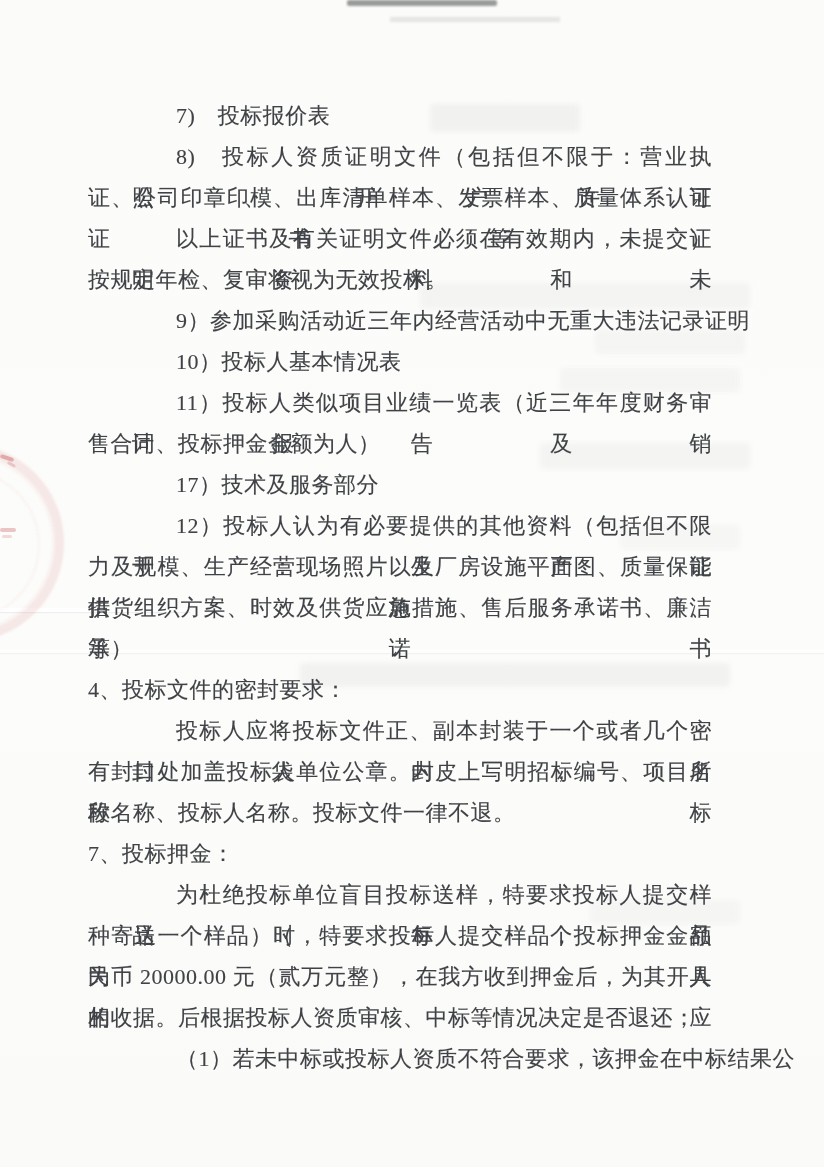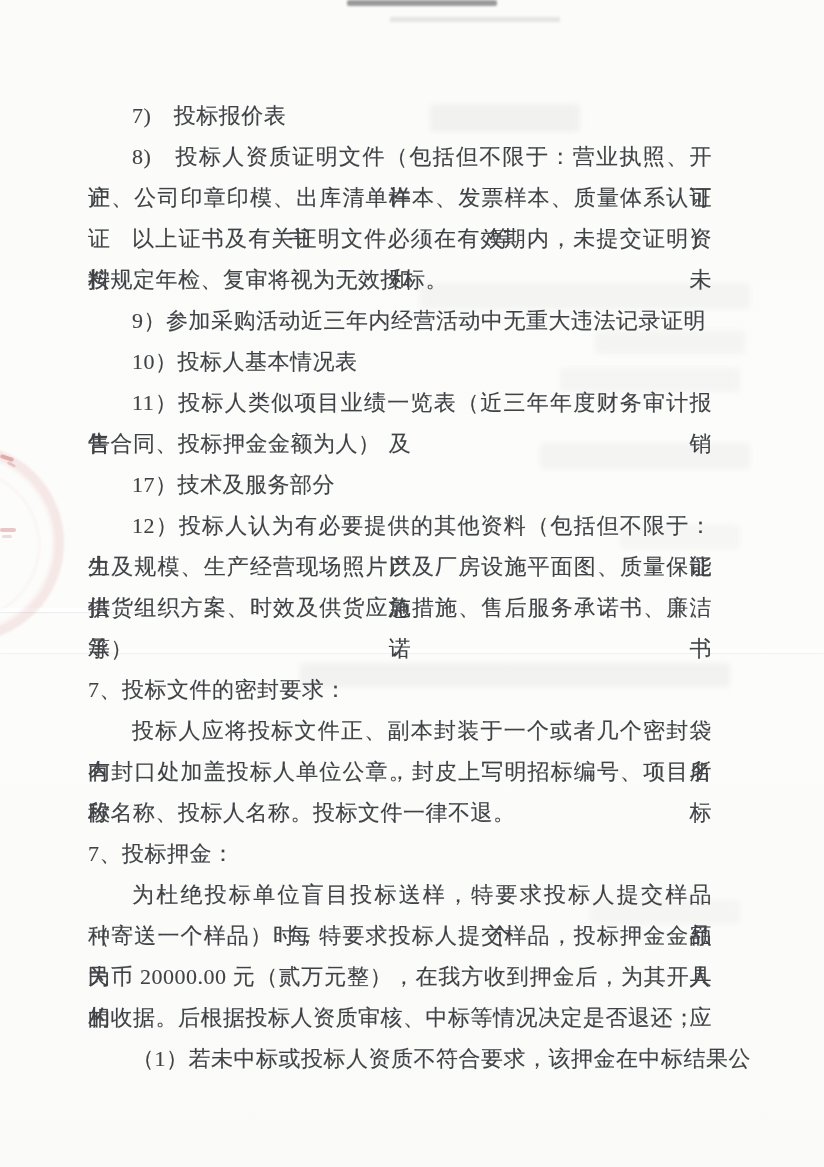--- a/index.html
+++ b/index.html
@@ -26,21 +26,21 @@
     font-size: 22px;
     letter-spacing: 0.5px;
     -webkit-text-stroke: 0.2px rgba(63,66,70,.55);
   }
   .ln {
     height: 41px;
     line-height: 41px;
     white-space: nowrap;
     overflow: visible;
   }
-  .ln.ind { text-indent: 44px; }
+  .ln.ind { text-indent: 44px; margin-left: 44px; }
   .ln.just {
     white-space: normal;
     text-align: justify;
     text-align-last: justify;
   }
   
   .stamp {
     position: absolute;
     left: -134px;
     top: 444px;
@@ -132,21 +132,21 @@
     <div class="ln">按规定年检、复审将视为无效投标。</div>
     <div class="ln ind">9）参加采购活动近三年内经营活动中无重大违法记录证明</div>
     <div class="ln ind">10）投标人基本情况表</div>
     <div class="ln ind just">11）投标人类似项目业绩一览表（近三年年度财务审计报告及销</div>
     <div class="ln">售合同、投标押金金额为人）</div>
     <div class="ln ind">17）技术及服务部分</div>
     <div class="ln ind just">12）投标人认为有必要提供的其他资料（包括但不限于：生产能</div>
     <div class="ln just">力及规模、生产经营现场照片以及厂房设施平面图、质量保证措施、</div>
     <div class="ln just">供货组织方案、时效及供货应急措施、售后服务承诺书、廉洁承诺书</div>
     <div class="ln">等）</div>
-    <div class="ln">7、投标文件的密封要求：</div>
+    <div class="ln">4、投标文件的密封要求：</div>
     <div class="ln ind just">投标人应将投标文件正、副本封装于一个或者几个密封袋内，所</div>
     <div class="ln just">有封口处加盖投标人单位公章。封皮上写明招标编号、项目名称、标</div>
     <div class="ln">段名称、投标人名称。投标文件一律不退。</div>
     <div class="ln">7、投标押金：</div>
     <div class="ln ind just">为杜绝投标单位盲目投标送样，特要求投标人提交样品（每个品</div>
     <div class="ln just">种寄送一个样品）时，特要求投标人提交样品，投标押金金额为人</div>
     <div class="ln just">民币 20000.00 元（贰万元整），在我方收到押金后，为其开具相应</div>
     <div class="ln">的收据。后根据投标人资质审核、中标等情况决定是否退还；</div>
     <div class="ln ind">（1）若未中标或投标人资质不符合要求，该押金在中标结果公</div>
   </div>

